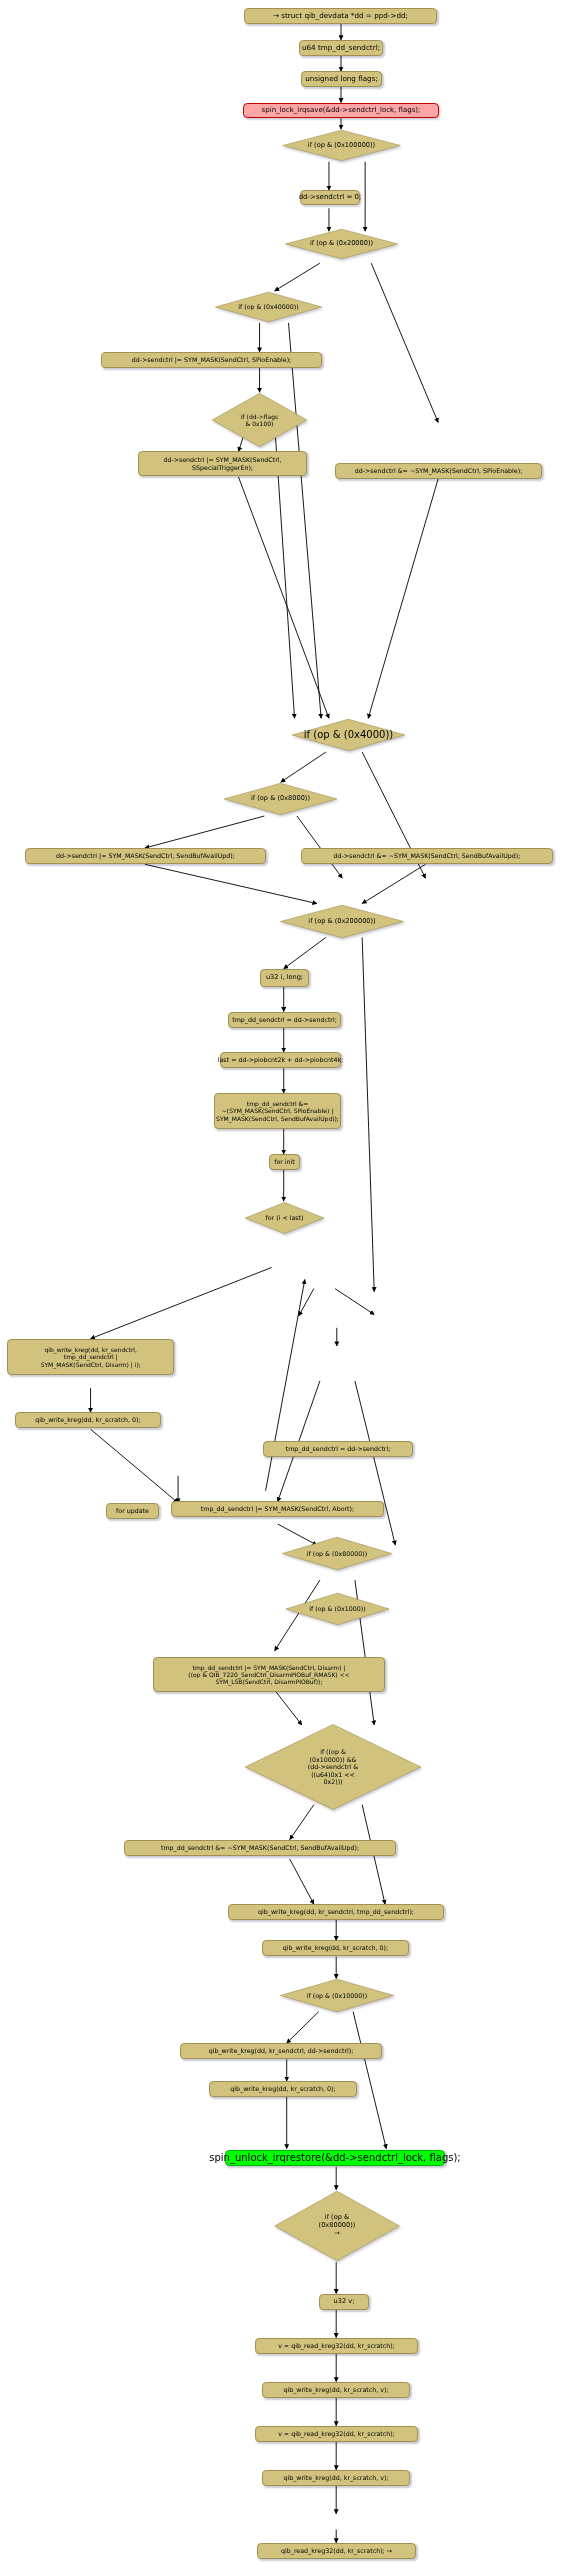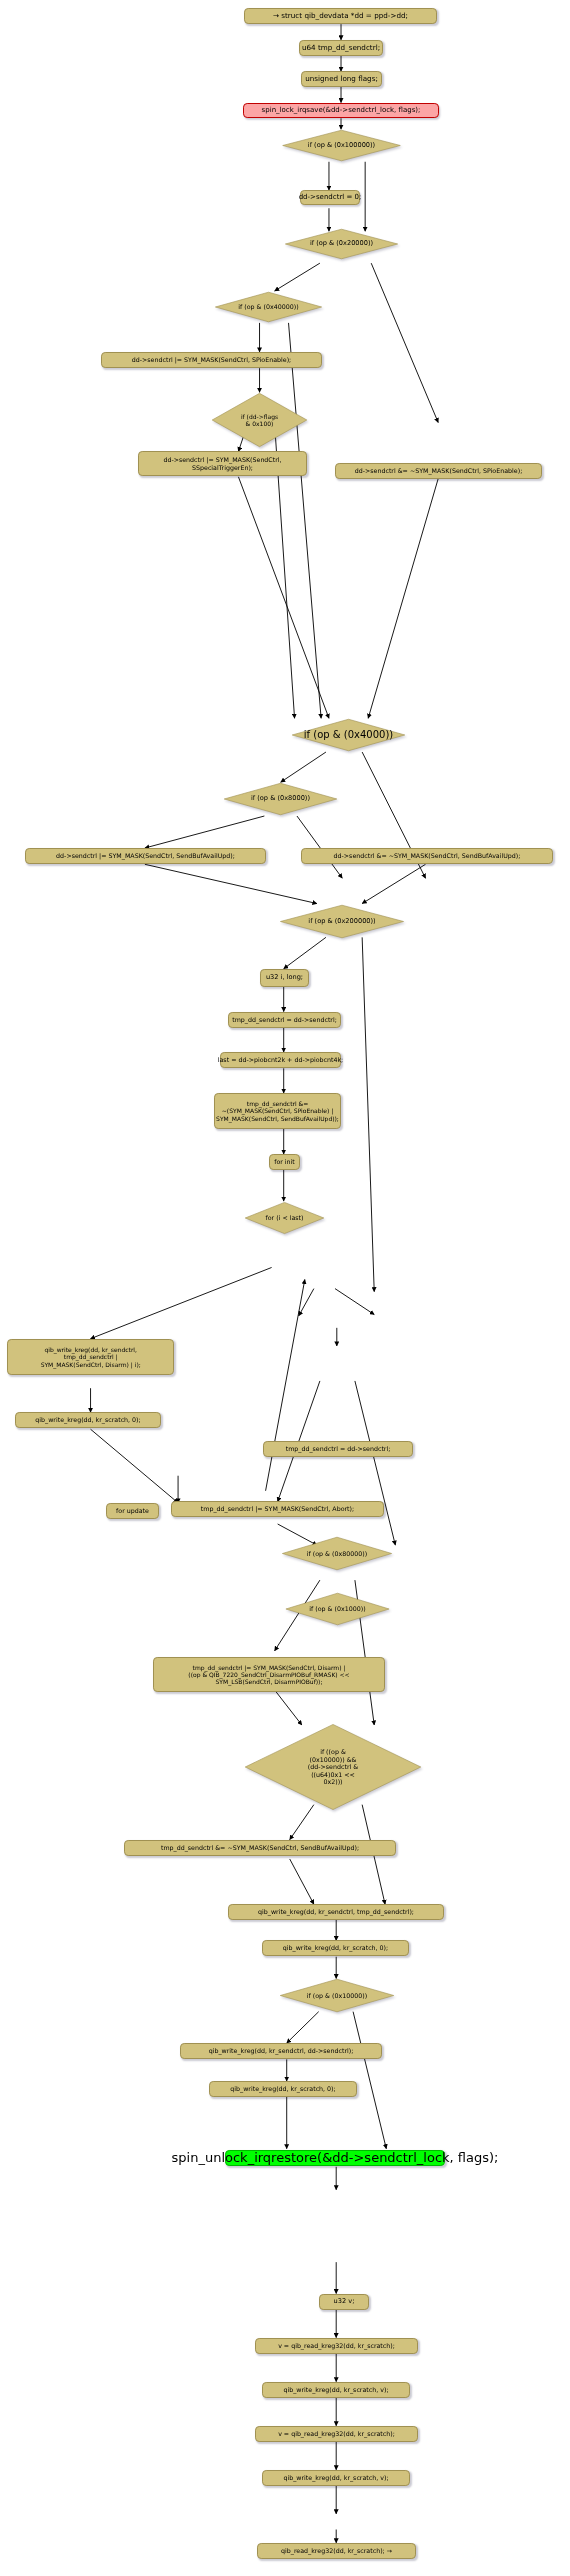--- a/index.html
+++ b/index.html
@@ -327,22 +327,30 @@
     <svg width="116" height="35" viewBox="0 0 192 58">
       <polygon points="96,2 190,29 96,56 2,29" fill="#D1C27D" stroke="#A09152" stroke-width="1" style="filter:drop-shadow(2px 3px 2px rgba(20,20,60,0.22))"></polygon>
     </svg>
     <div class="diamond-label" style="font-size:6.3px;">if (op &amp; (0x10000))</div>
   </div>
 
   <div class="node rect" style="left:180px; top:2043px; width:202px; height:16.3px; font-size:6.3px;">qib_write_kreg(dd, kr_sendctrl, dd-&gt;sendctrl);</div>
 
   <div class="node rect" style="left:209px; top:2081px; width:148px; height:16.3px; font-size:6.3px;">qib_write_kreg(dd, kr_scratch, 0);</div>
 
-  <div class="node rect green" style="left:225px; top:2150px; width:220px; height:16.3px; font-size:13px;">spin_unlock_irqrestore(&amp;dd-&gt;sendctrl_lock, flags);</div>
-
+  <div class="node rect green" style="left:225px; top:2150px; width:220px; height:16.3px; font-size:10px;">spin_unlock_irqrestore(&amp;dd-&gt;sendctrl_lock, flags);</div>
+
+  <div class="diamond-wrap" style="left:273px; top:2190px; width:128px; height:72px;">
+    <svg width="128" height="72" viewBox="0 0 212 120">
+      <polygon points="106,2 210,60 106,118 2,60" fill="#D1C27D" stroke="#A09152" stroke-width="1" style="filter:drop-shadow(2px 3px 2px rgba(20,20,60,0.22))"></polygon>
+    </svg>
+    <div class="diamond-label" style="font-size:6.6px;">if (op &amp;
+(0x80000))
+→</div>
+  </div>
 
   <div class="node rect" style="left:319px; top:2294px; width:50px; height:15.7px; font-size:6.6px;">u32 v;</div>
 
   <div class="node rect" style="left:255px; top:2338px; width:163px; height:15.7px; font-size:6.3px;">v = qib_read_kreg32(dd, kr_scratch);</div>
 
   <div class="node rect" style="left:262px; top:2382px; width:148px; height:15.7px; font-size:6.3px;">qib_write_kreg(dd, kr_scratch, v);</div>
 
   <div class="node rect" style="left:255px; top:2426px; width:163px; height:15.7px; font-size:6.3px;">v = qib_read_kreg32(dd, kr_scratch);</div>
 
   <div class="node rect" style="left:262px; top:2470px; width:148px; height:15.7px; font-size:6.3px;">qib_write_kreg(dd, kr_scratch, v);</div>

